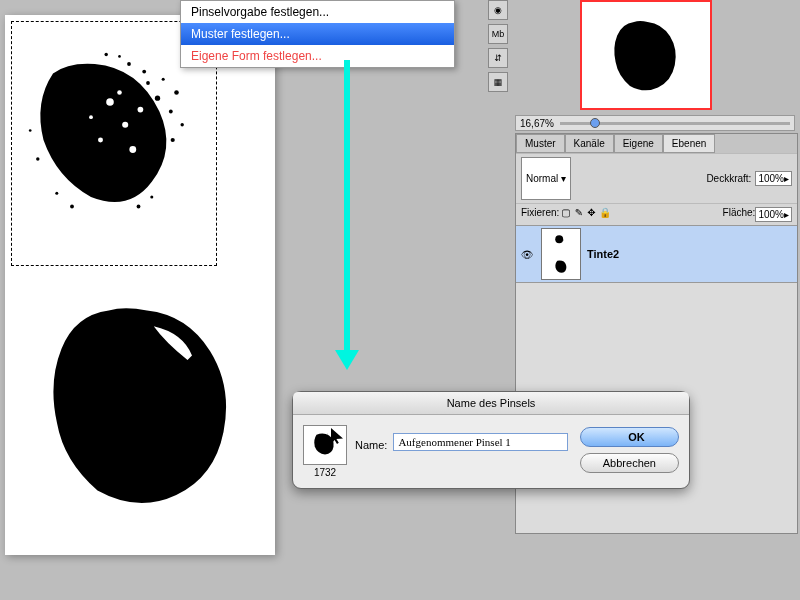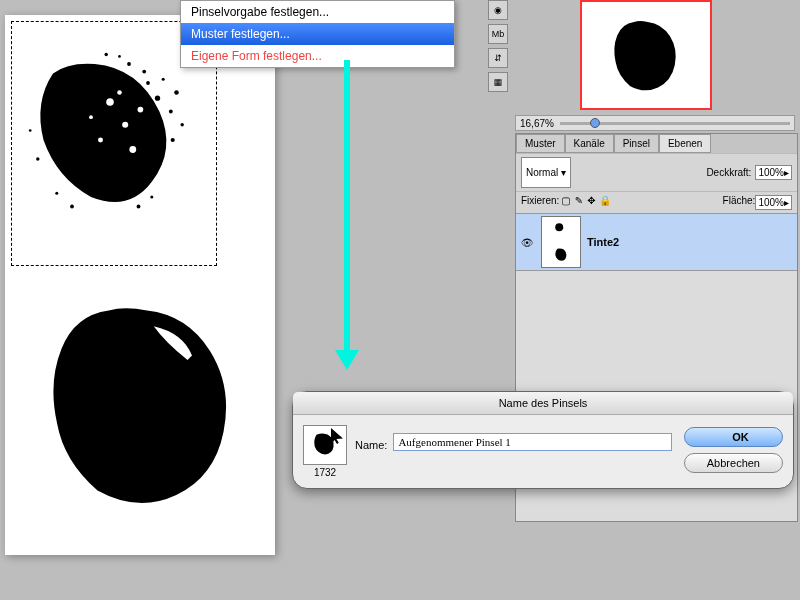--- a/index.html
+++ b/index.html
@@ -32,34 +32,34 @@
   .zoom-bar { position: absolute; left: 515px; top: 115px; width: 280px; height: 16px; background: #e0e0e0; border: 1px solid #999; font-size: 10px; padding: 1px 4px; display:flex; align-items:center; }
   .zoom-slider { flex:1; height:3px; background:#aaa; margin-left:6px; position:relative; }
   .zoom-knob { position:absolute; left:30px; top:-4px; width:10px;height:10px;border-radius:50%;background:#6b9fef;border:1px solid #555; }
 
   
   .panel { position: absolute; left: 515px; top: 133px; width: 283px; background: #d6d6d6; border: 1px solid #888; }
   .tabs { display:flex; background:#c4c4c4; font-size:10px; }
   .tab { padding:3px 8px; border:1px solid #999; background:#cfcfcf; }
   .tab.active { background:#e3e3e3; }
   .panel-row { display:flex; align-items:center; padding:3px 5px; font-size:10px; border-top:1px solid #bbb; }
-  .panel-row .sel { background:#fff; border:1px solid #888; padding:9px 4px; margin-right:4px; }
+  .panel-row .sel { background:#fff; border:1px solid #888; padding:15px 4px; margin-right:4px; }
   .panel-row .rlabel { margin-left:auto; margin-right:4px; }
   .pct { background:#fff; border:1px solid #888; padding:1px 2px; font-size:10px; }
   .lock-row { padding:3px 5px; font-size:10px; display:flex; align-items:flex-start; border-top:1px solid #bbb; }
   .lock-row .icons span { margin:0 2px; }
   .layer-row { display:flex; align-items:center; background:#bcd4f5; border-top:1px solid #999; border-bottom:1px solid #999; padding:2px 3px; }
   .eye { width:16px; text-align:center; font-size:10px; }
   .thumb { width:40px; height:52px; background:#fff; border:1px solid #777; margin:0 6px; display:flex;flex-direction:column;align-items:center;justify-content:space-around; }
   .thumb svg { width:18px;height:18px; }
   .lname { font-size:11px; font-weight:bold; }
   .panel-space { height:250px; background:#dcdcdc; }
 
   
-  .dialog { position: absolute; left: 292px; top: 391px; width: 502px; background: #ededed; border: 1px solid #666; border-radius: 15px; box-shadow: 0 4px 12px rgba(0,0,0,0.4); }
+  .dialog { position: absolute; left: 292px; top: 391px; width: 398px; background: #ededed; border: 1px solid #666; border-radius: 9px; box-shadow: 0 4px 12px rgba(0,0,0,0.4); }
   .dlg-title { text-align:center; font-size:11px; padding:5px 0; background: linear-gradient(#f4f4f4,#d8d8d8); border-bottom:1px solid #aaa; border-radius:5px 5px 0 0; }
   .dlg-body { display:flex; align-items:flex-start; padding:10px; }
   .dlg-thumb { text-align:center; margin-right:8px; }
   .dlg-thumb .box { width:44px; height:40px; background:#fff; border:1px solid #888; display:flex;align-items:center;justify-content:center; }
   .dlg-thumb .box svg { width:34px; height:34px; }
   .dlg-thumb .num { font-size:10px; margin-top:2px; }
   .dlg-mid { display:flex; align-items:flex-end; flex:1; margin-top:8px; }
   .dlg-mid label { font-size:11px; margin-right:6px; }
   .dlg-mid input { flex:1; font-size:11px; padding:2px 4px; border:1px solid #7a9fd6; background:#fff;font-family:Liberation Serif, serif; }
   .dlg-btns { margin-left:12px; margin-top:2px; display:flex; flex-direction:column; gap:6px; }
@@ -139,21 +139,21 @@
   <span>16,67%</span>
   <div class="zoom-slider">
       <div class="zoom-knob"></div>
     </div>
 </div>
 
 <div class="panel">
   <div class="tabs">
     <div class="tab">Muster</div>
     <div class="tab">Kanäle</div>
-    <div class="tab">Pinsel</div>
+    <div class="tab">Eigene</div>
     <div class="tab active">Ebenen</div>
   </div>
   <div class="panel-row">
     <span class="sel"><span>Normal</span> ▾</span>
     <span class="rlabel">Deckkraft:</span>
     <span class="pct"><span>100%</span>▸</span>
   </div>
   <div class="lock-row">
     <span>Fixieren:</span>
     <span class="icons"><span>▢</span><span>✎</span><span>✥</span><span>🔒</span></span>

